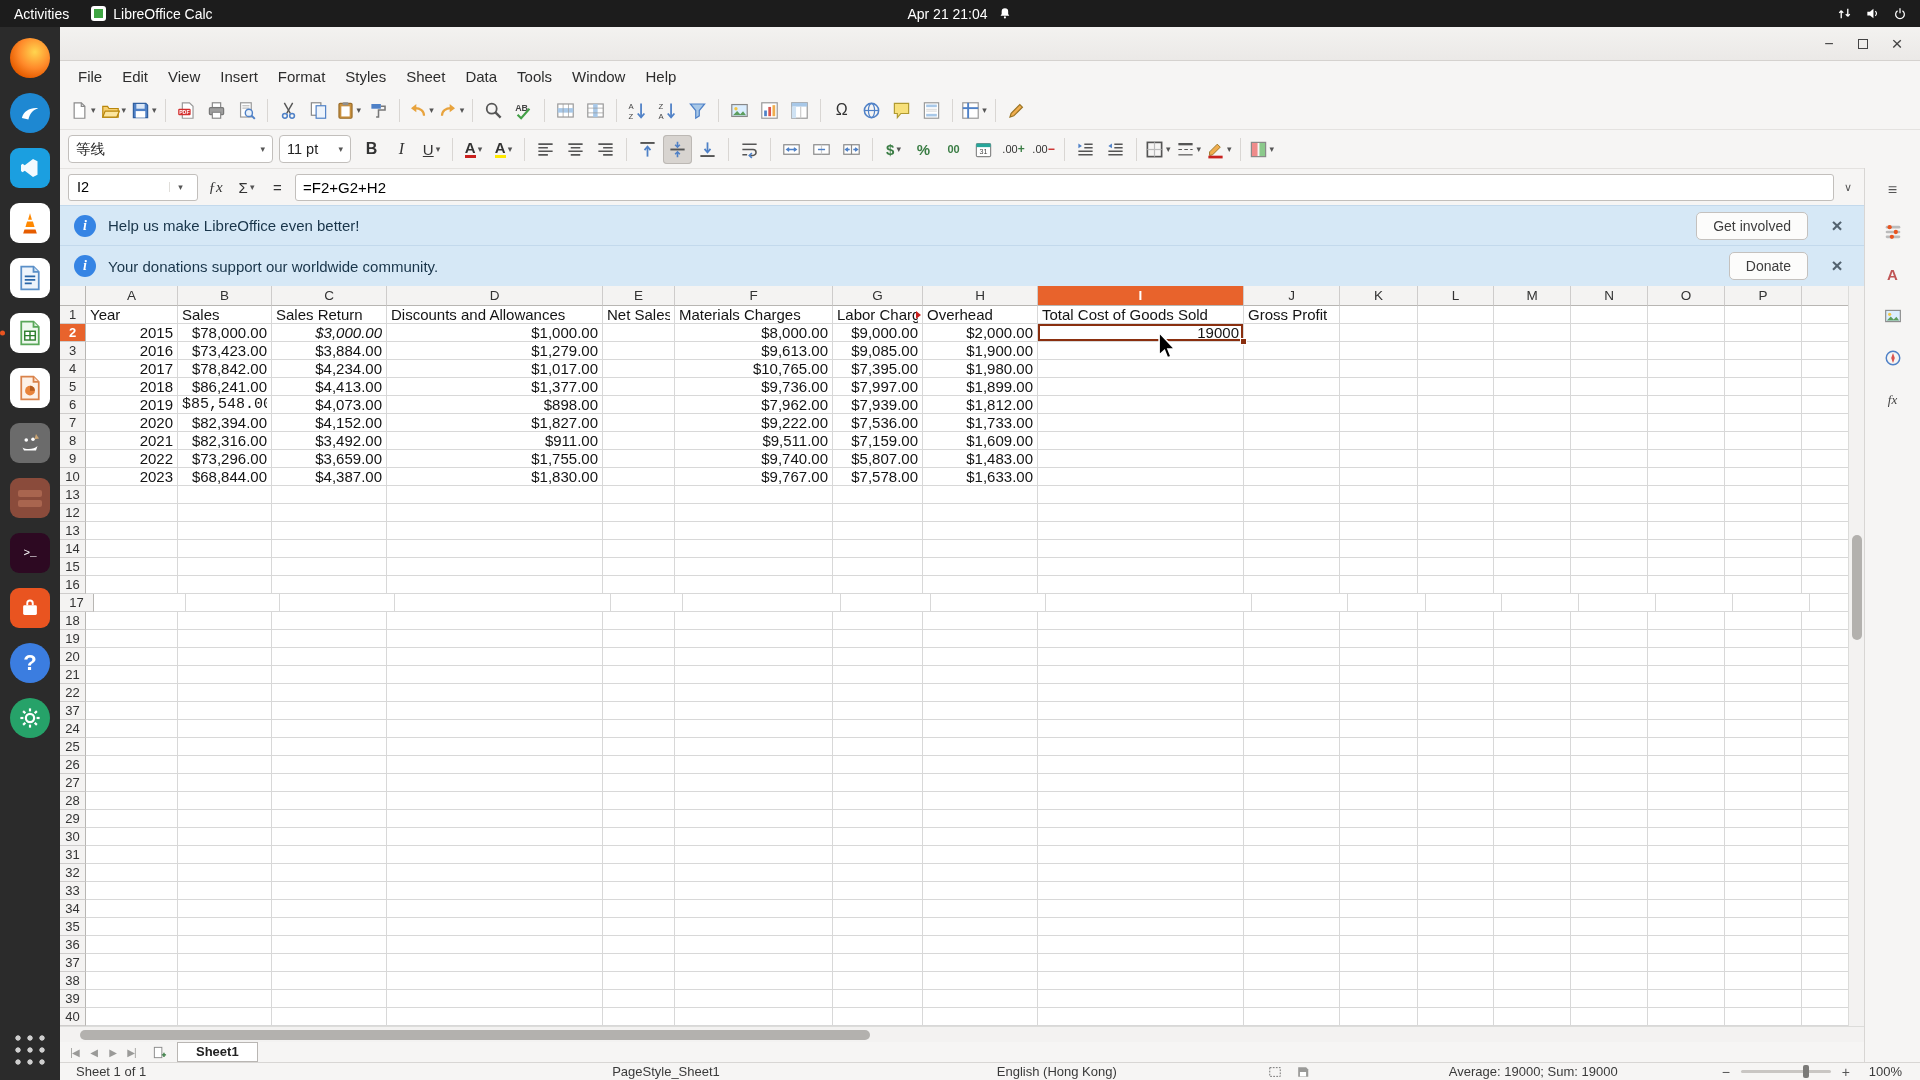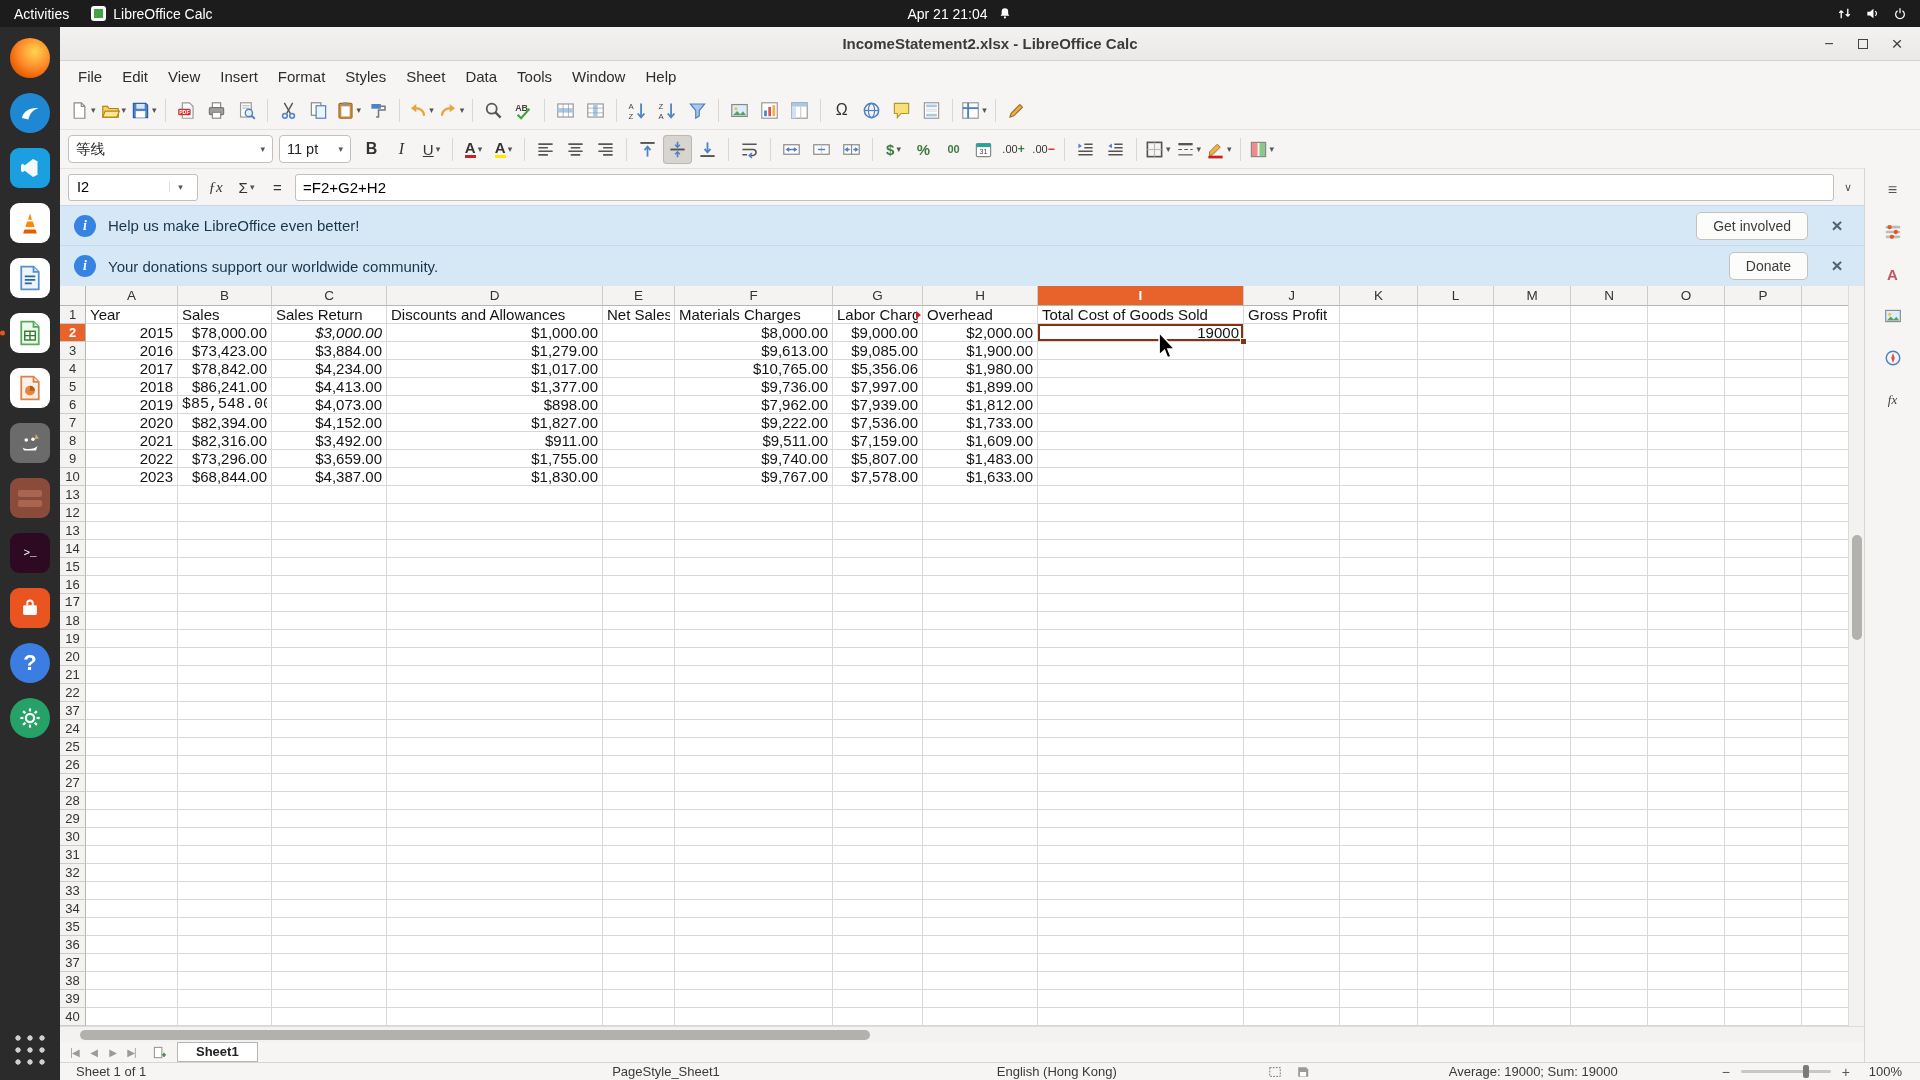--- a/index.html
+++ b/index.html
@@ -288,21 +288,20 @@
       </div>
     </div>
     <div class="dock-item dock-bottom">
       <div class="dots"></div>
     </div>
   </div>
 
 <div class="window">
 
   <div class="titlebar">
-    <div class="title-text">IncomeStatement2.xlsx - LibreOffice Calc</div>
     <div class="winbtns">
       <span class="winbtn">−</span>
       <span class="winbtn">
           <span class="maxbox"></span>
         </span>
       <span class="winbtn" style="font-size:19px">×</span>
     </div>
   </div>
 
   <div class="menubar">
@@ -1027,21 +1026,21 @@
           <div class="cell num" style="width: 216px;">
             <span>$1,017.00</span>
           </div>
           <div class="cell num" style="width: 72px;">
             <span></span>
           </div>
           <div class="cell num" style="width: 158px;">
             <span>$10,765.00</span>
           </div>
           <div class="cell num" style="width: 90px;">
-            <span>$5,356.06</span>
+            <span>$7,395.00</span>
           </div>
           <div class="cell num" style="width: 115px;">
             <span>$1,980.00</span>
           </div>
           <div class="cell num" style="width: 206px;">
             <span></span>
           </div>
           <div class="cell num" style="width: 96px;">
             <span></span>
           </div>
@@ -1683,21 +1682,21 @@
           </div>
           <div class="cell num" style="width: 77px;">
             <span></span>
           </div>
           <div class="cell num" style="width: 77px;">
             <span></span>
           </div>
           <div class="cell filler"></div>
         </div>
         <div class="grid-row">
-          <div class="row-header" style="width: 26px; font-family: Liberation Mono, monospace;">17</div>
+          <div class="row-header" style="width: 34px;">17</div>
           <div class="cell num" style="width: 92px;">
             <span></span>
           </div>
           <div class="cell num" style="width: 94px;">
             <span></span>
           </div>
           <div class="cell num" style="width: 115px;">
             <span></span>
           </div>
           <div class="cell num" style="width: 216px;">

